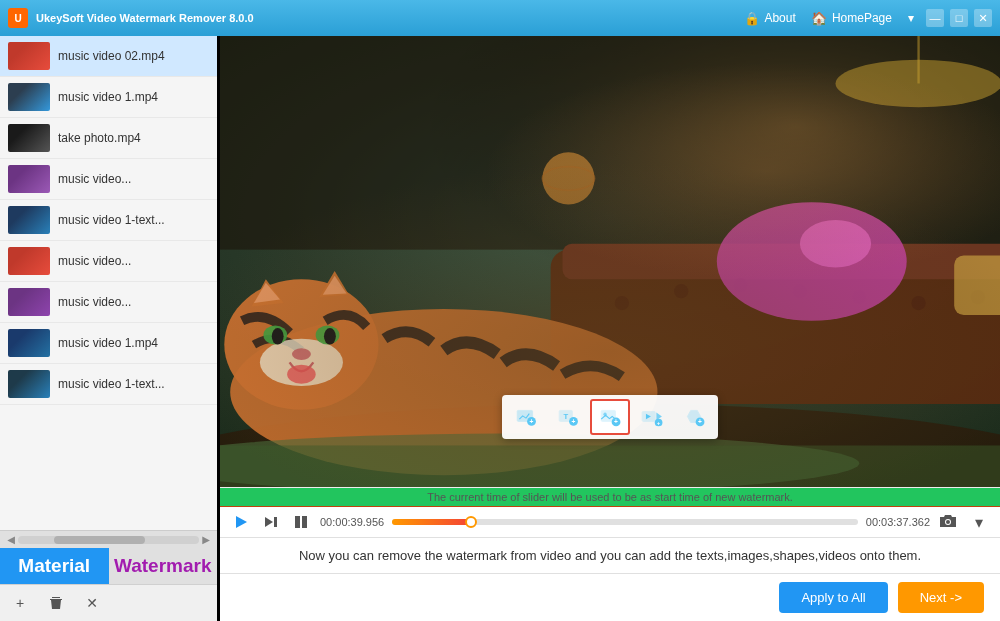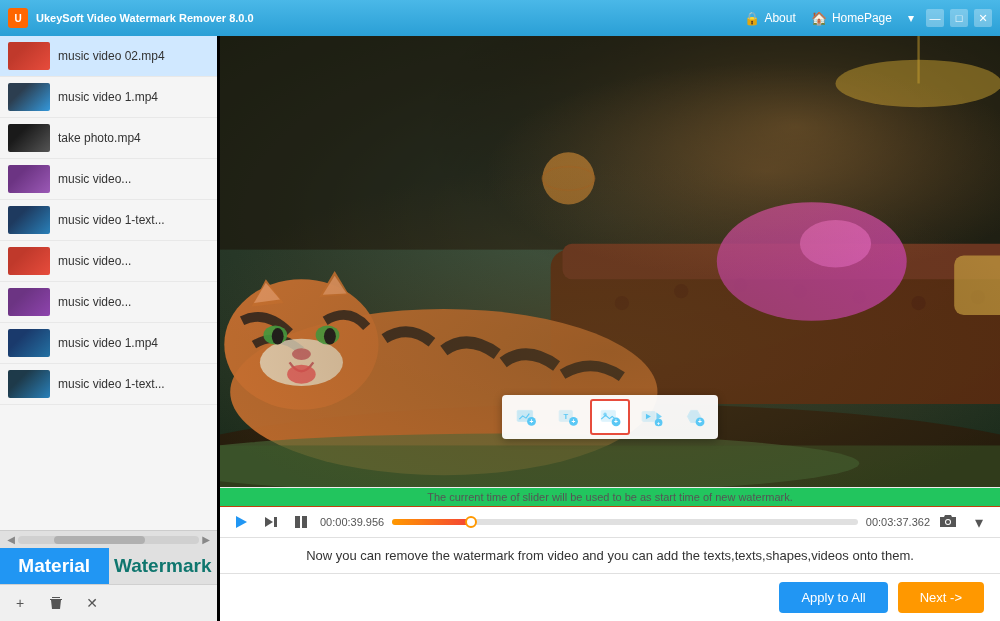--- a/index.html
+++ b/index.html
@@ -118,21 +118,21 @@
     .tab-bar {
       display: flex;
       background: #e0e0e0;
       height: 36px;
     }
     .tab {
       flex: 1; display: flex; align-items: center; justify-content: center;
       font-size: 19px; font-weight: 600; cursor: pointer;
     }
     .tab.active { background: #2196f3; color: white; }
-    .tab.inactive { background: #e0e0e0; color: #0f766e; }
+    .tab.inactive { background: #e0e0e0; color: #a21caf; }
 
     
     .sidebar-actions {
       display: flex; align-items: center; padding: 6px 8px; gap: 12px;
       background: #f0f0f0; border-top: 1px solid #d0d0d0;
     }
     .action-btn {
       width: 24px; height: 24px; display: flex; align-items: center; justify-content: center;
       cursor: pointer; color: #555; font-size: 14px;
     }
@@ -509,21 +509,21 @@
         <svg width="20" height="20" viewBox="0 0 20 20" fill="#555">
           <path d="M2 6 L6 6 L7 4 L13 4 L14 6 L18 6 L18 16 L2 16 Z"></path>
           <circle cx="10" cy="11" r="3" fill="white"></circle>
           <circle cx="10" cy="11" r="2" fill="#555"></circle>
         </svg>
       </div>
       <div class="ctrl-btn">▾</div>
     </div>
 
     <div class="info-text">
-      <span>Now you can remove the watermark from video and you can add the texts,texts,shapes,videos onto them.</span>
+      <span>Now you can remove the watermark from video and you can add the texts,images,shapes,videos onto them.</span>
     </div>
 
     <div class="bottom-bar">
       <button class="btn-apply">Apply to All</button>
       <button class="btn-next">Next -&gt;</button>
     </div>
 
   </div>
 </div>
 

